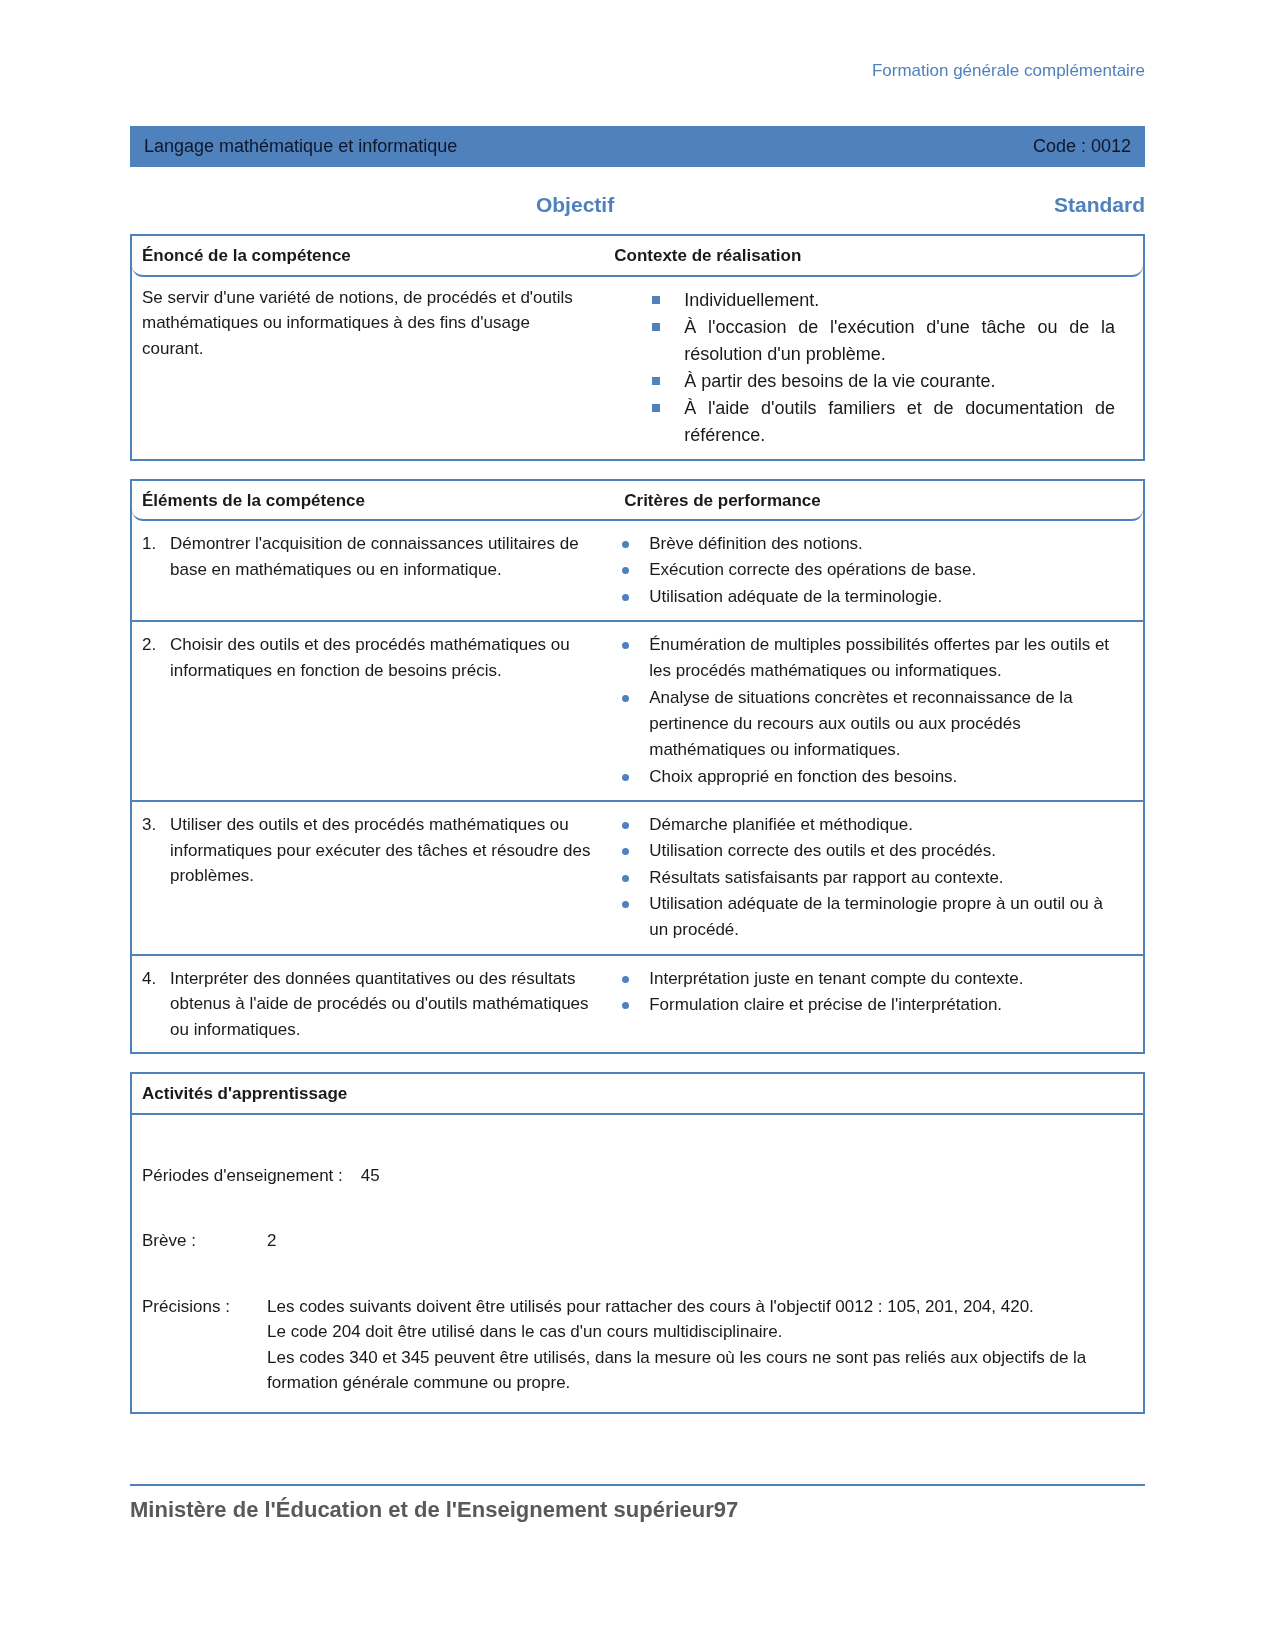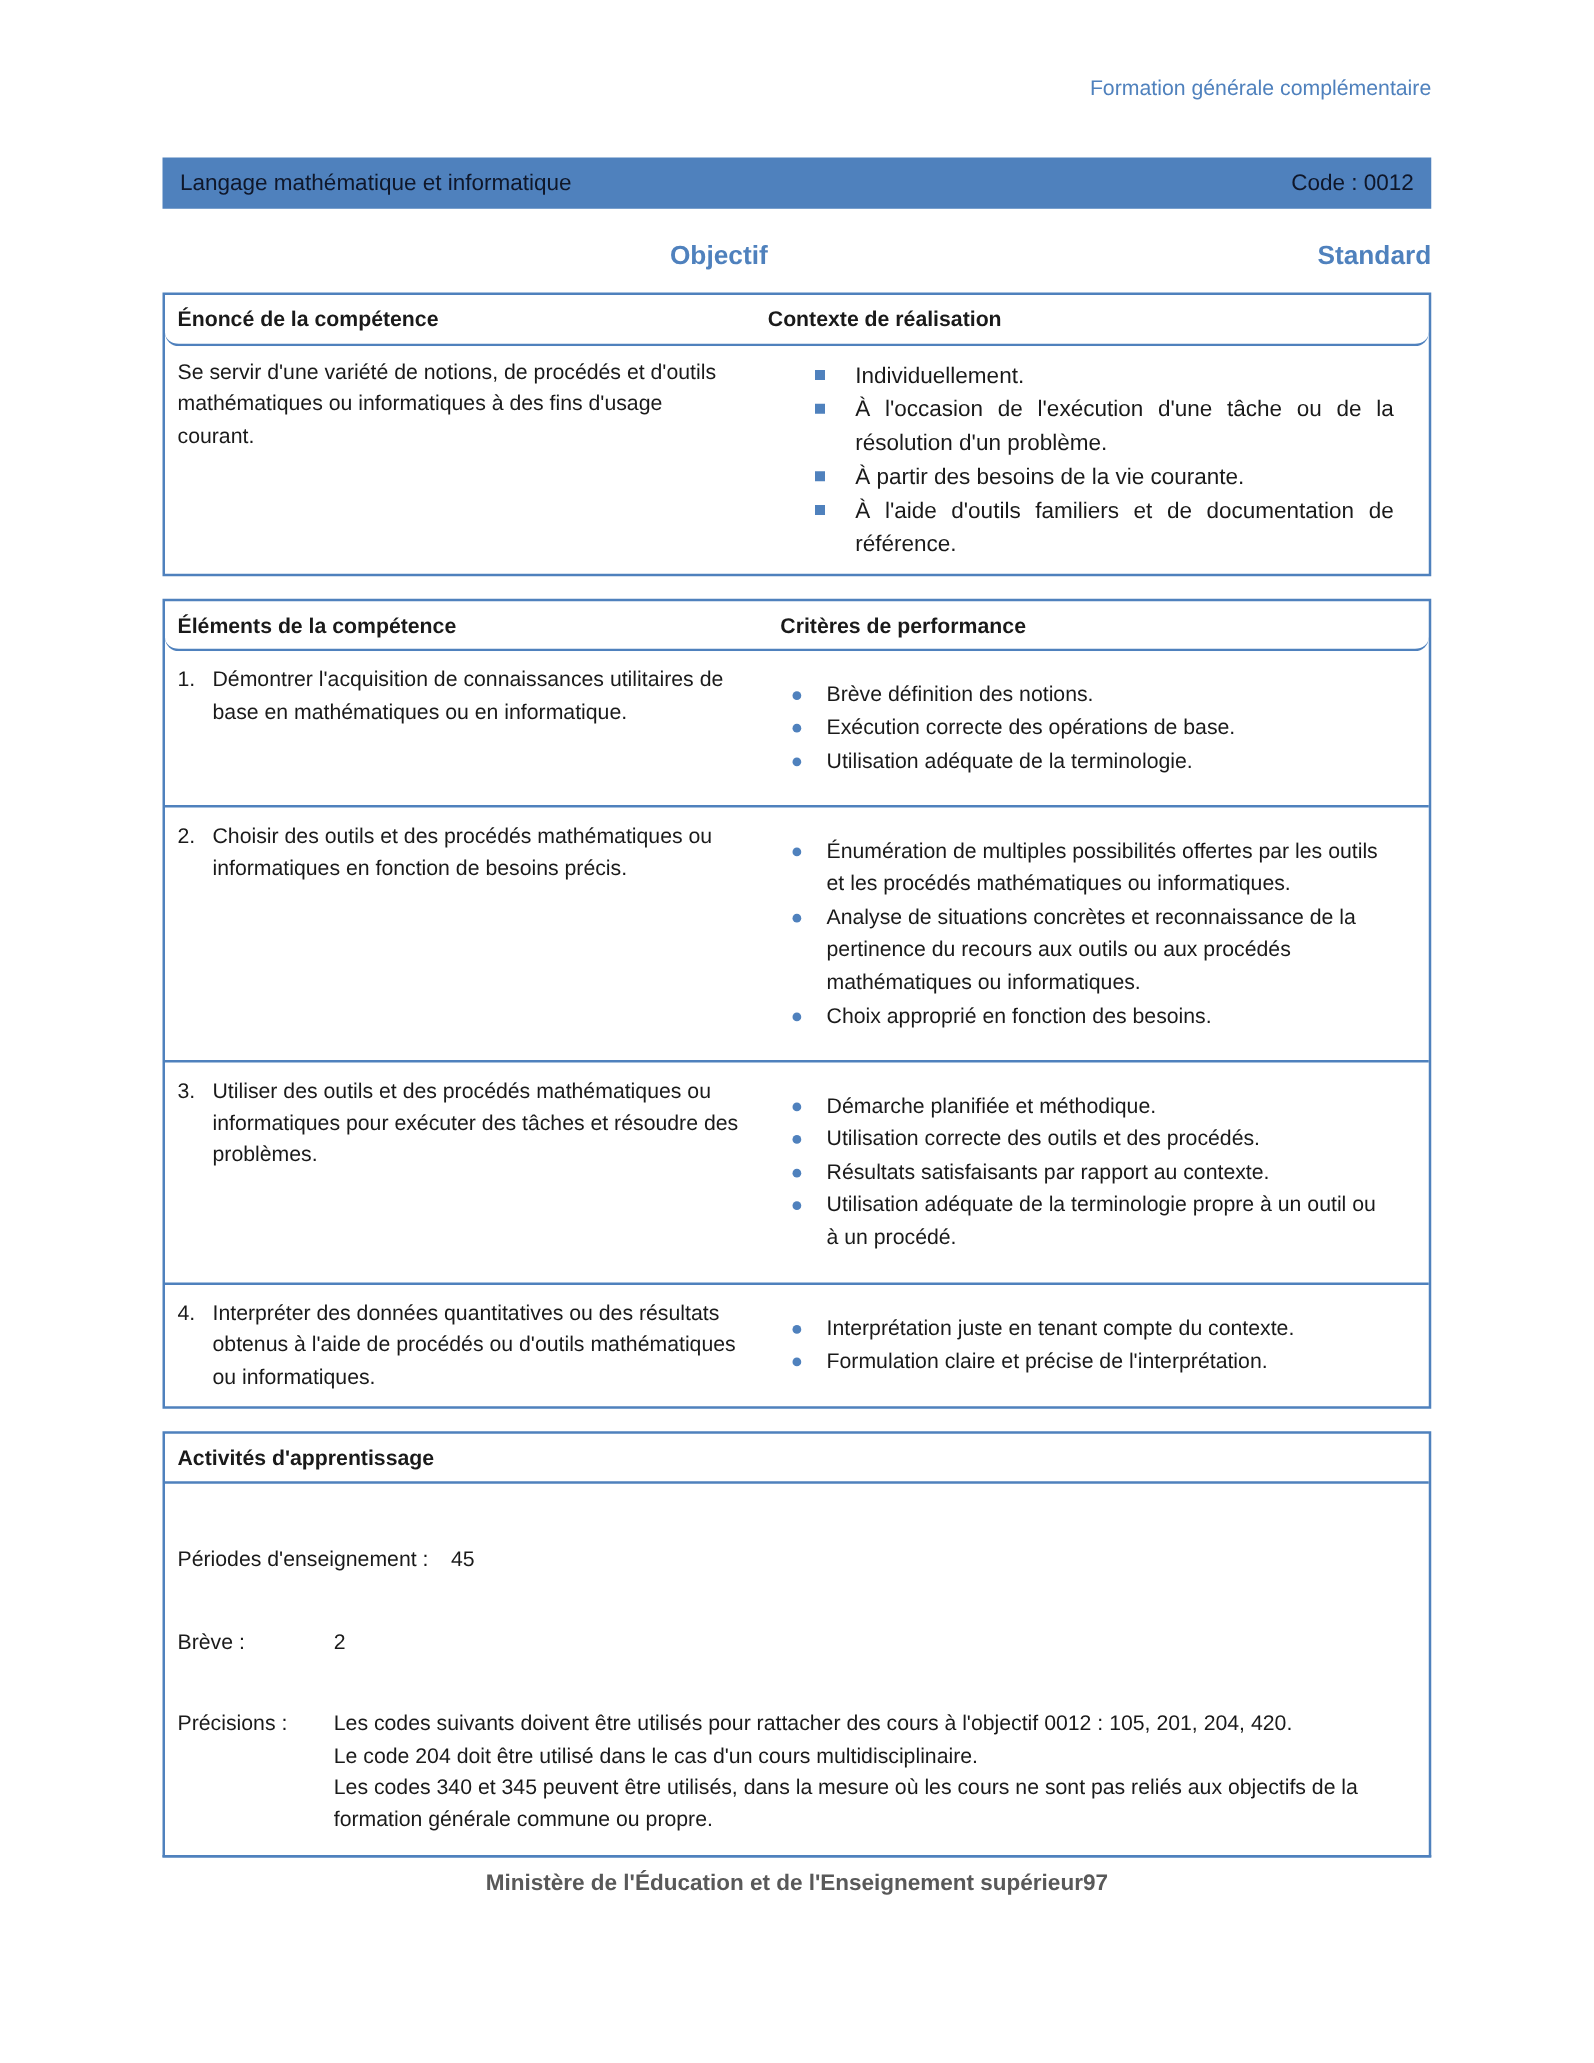--- a/index.html
+++ b/index.html
@@ -64,21 +64,21 @@
   .square-list .li-text { flex: 1; text-align: justify; }
 
   
   .el-row { display: flex; border-top: 2px solid #4f81bd; }
   .el-row .cell-left { display: flex; padding-top: 10px; }
   .el-row .cell-right { padding-top: 10px; }
   .num { flex: 0 0 28px; }
   .el-text { flex: 1; }
 
   
-  .dot-list { list-style: none; margin: 12px; padding: 0; line-height: 1.55; }
+  .dot-list { list-style: none; margin: 0; padding: 0; line-height: 1.55; }
   .dot-list li { display: flex; }
   .dot-list .dot {
     flex: 0 0 auto;
     width: 7px; height: 7px;
     border-radius: 50%;
     background: #4f81bd;
     margin: 10px 20px 0 8px;
   }
   .dot-list .crit-text { flex: 1; }
 
@@ -99,24 +99,24 @@
 
   
   .footer {
     position: absolute;
     left: 130px;
     right: 130px;
     top: 1484px;
     border-top: 2px solid #4f81bd;
     padding-top: 7px;
     display: flex;
-    justify-content: center;
+    justify-content: flex-start;
     font-weight: bold;
     color: #595959;
-    font-size: 18px;
+    font-size: 22px;
   }
 </style>
 </head>
 <body>
 
 <div class="page">
 
   <div class="eyebrow">Formation générale complémentaire</div>
 
   <div class="header-bar">

